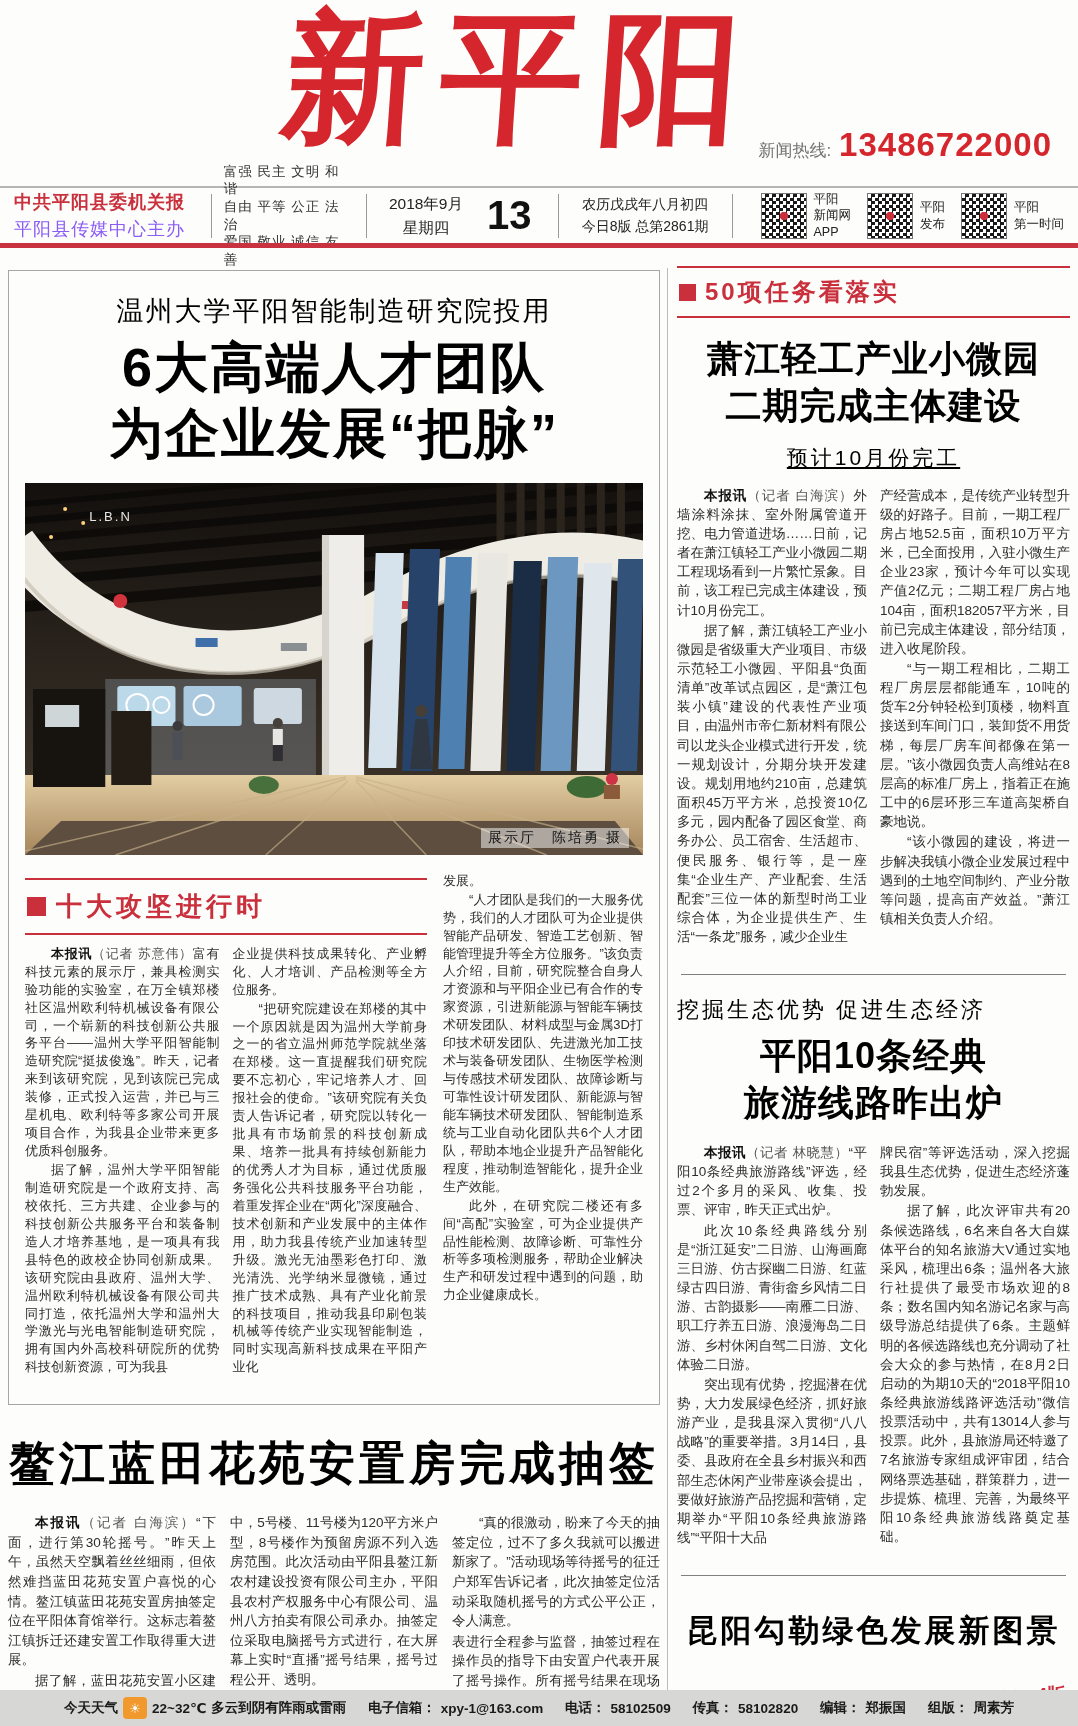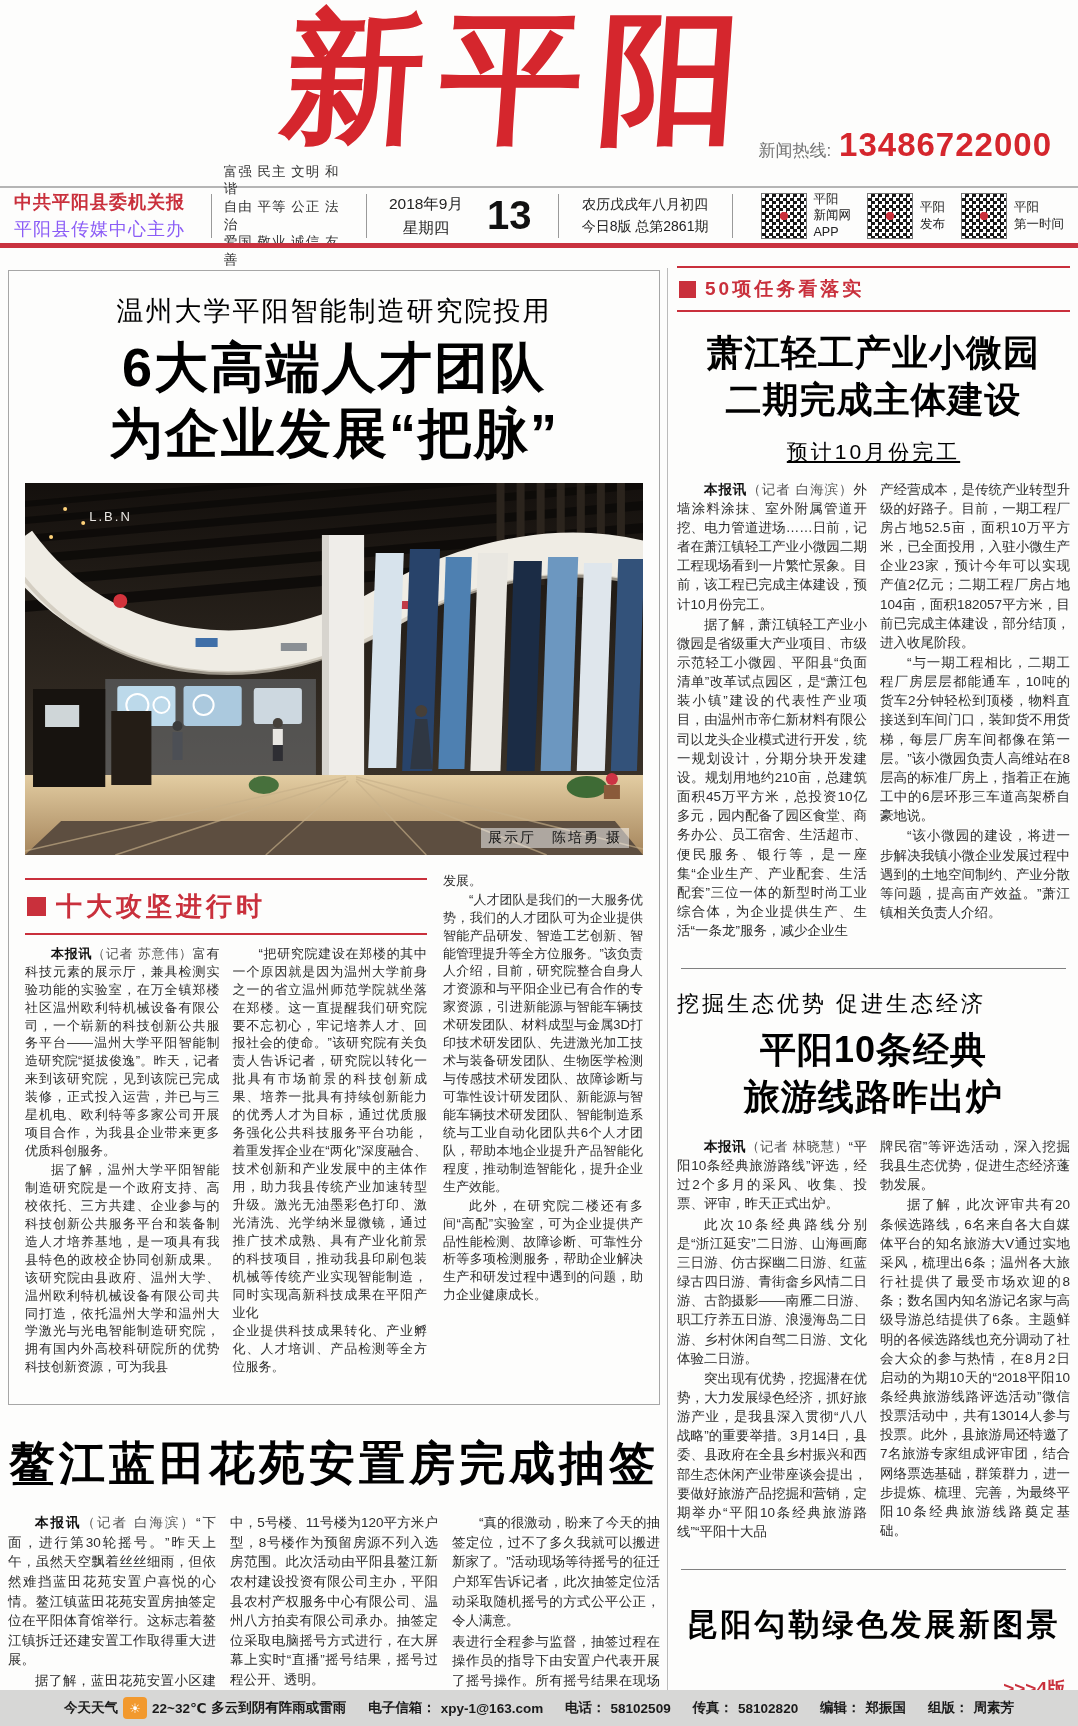--- a/index.html
+++ b/index.html
@@ -70,21 +70,21 @@
 
   
   .headline-l2{font-size:46px;font-weight:900;text-align:center;letter-spacing:4px;color:#000;margin:28px 0 18px;}
   .cols3{display:flex;gap:14px;}
   .cols3 .para{font-size:13.5px;line-height:1.45;}
 
   
   .rrule{height:2px;background:#c9303c;}
   .rbadge{display:flex;align-items:center;gap:9px;padding:8px 2px;}
   .rbadge .sq{width:17px;height:17px;}
-  .rbadge .btxt{font-size:19px;letter-spacing:3px;}
+  .rbadge .btxt{font-size:24px;letter-spacing:3px;}
   .headline-r{font-size:36px;font-weight:900;text-align:center;line-height:1.3;white-space:pre-line;
     margin-top:18px;color:#000;letter-spacing:1px;}
   .subhead{font-size:21px;text-align:center;margin:14px 0 14px;color:#000000;letter-spacing:3px;text-decoration:underline;}
   .rcols .para{font-size:13.5px;line-height:1.42;}
   .rdivider{height:1px;background:#808080;margin:28px 4px 20px;}
   .kicker-r{font-size:22px;text-align:left;letter-spacing:3px;color:#000;margin-bottom:8px;}
   .teaser-h{font-size:31px;font-weight:900;text-align:center;letter-spacing:3px;color:#000;margin-top:34px;}
   .jump{color:#c9303c;font-size:19px;font-weight:bold;text-align:right;margin-top:30px;padding-right:4px;}
 
   
@@ -251,22 +251,22 @@
             <div class="badge">
               <div class="sq"></div>
               <div class="btxt">十大攻坚进行时</div>
             </div>
             <div class="cols">
               <div class="bcol">
                 <p class="para"><b class="lead-b">本报讯</b><span class="reporter">（记者 苏意伟）</span><span>富有科技元素的展示厅，兼具检测实验功能的实验室，在万全镇郑楼社区温州欧利特机械设备有限公司，一个崭新的科技创新公共服务平台——温州大学平阳智能制造研究院“挺拔俊逸”。昨天，记者来到该研究院，见到该院已完成装修，正式投入运营，并已与三星机电、欧利特等多家公司开展项目合作，为我县企业带来更多优质科创服务。</span></p>
                 <p class="para">据了解，温州大学平阳智能制造研究院是一个政府支持、高校依托、三方共建、企业参与的科技创新公共服务平台和装备制造人才培养基地，是一项具有我县特色的政校企协同创新成果。该研究院由县政府、温州大学、温州欧利特机械设备有限公司共同打造，依托温州大学和温州大学激光与光电智能制造研究院，拥有国内外高校科研院所的优势科技创新资源，可为我县</p>
               </div>
               <div class="bcol">
+                <p class="para cont">企业提供科技成果转化、产业孵化、人才培训、产品检测等全方位服务。</p>
                 <p class="para">“把研究院建设在郑楼的其中一个原因就是因为温州大学前身之一的省立温州师范学院就坐落在郑楼。这一直提醒我们研究院要不忘初心，牢记培养人才、回报社会的使命。”该研究院有关负责人告诉记者，研究院以转化一批具有市场前景的科技创新成果、培养一批具有持续创新能力的优秀人才为目标，通过优质服务强化公共科技服务平台功能，着重发挥企业在“两化”深度融合、技术创新和产业发展中的主体作用，助力我县传统产业加速转型升级。激光无油墨彩色打印、激光清洗、光学纳米显微镜，通过推广技术成熟、具有产业化前景的科技项目，推动我县印刷包装机械等传统产业实现智能制造，同时实现高新科技成果在平阳产业化</p>
-                <p class="para cont">企业提供科技成果转化、产业孵化、人才培训、产品检测等全方位服务。</p>
               </div>
             </div>
           </div>
           <div class="zone-b">
             <p class="para cont">发展。</p>
             <p class="para">“人才团队是我们的一大服务优势，我们的人才团队可为企业提供智能产品研发、智造工艺创新、智能管理提升等全方位服务。”该负责人介绍，目前，研究院整合自身人才资源和与平阳企业已有合作的专家资源，引进新能源与智能车辆技术研发团队、材料成型与金属3D打印技术研发团队、先进激光加工技术与装备研发团队、生物医学检测与传感技术研发团队、故障诊断与可靠性设计研发团队、新能源与智能车辆技术研发团队、智能制造系统与工业自动化团队共6个人才团队，帮助本地企业提升产品智能化程度，推动制造智能化，提升企业生产效能。</p>
             <p class="para">此外，在研究院二楼还有多间“高配”实验室，可为企业提供产品性能检测、故障诊断、可靠性分析等多项检测服务，帮助企业解决生产和研发过程中遇到的问题，助力企业健康成长。</p>
           </div>
         </div>
       </div>

